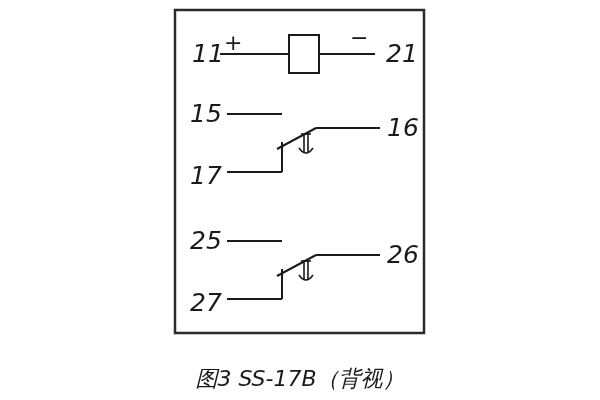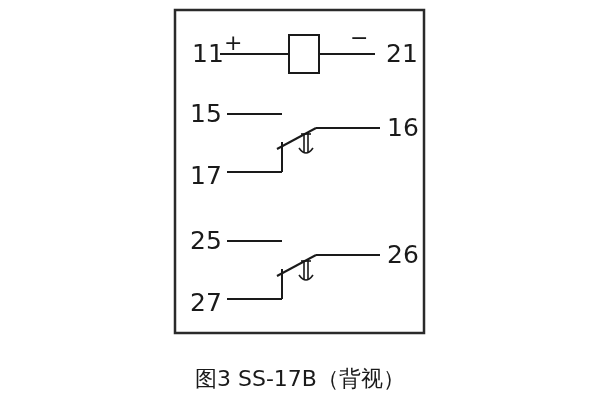--- a/index.html
+++ b/index.html
@@ -7,20 +7,21 @@
       padding: 0;
       width: 600px;
       height: 400px;
       background: #ffffff;
       overflow: hidden;
     }
     #stage {
       position: relative;
       width: 600px;
       height: 316px;
+      font-style: italic;
     }
     svg {
       position: absolute;
       left: 0;
       top: 0;
     }
     .wire { stroke: #1a1a1a; stroke-width: 2; fill: none; }
     .frame { stroke: #2a2a2a; stroke-width: 2.5; fill: none; }
     .coil { stroke: #1a1a1a; stroke-width: 2; fill: #ffffff; }
     .pin-label {

